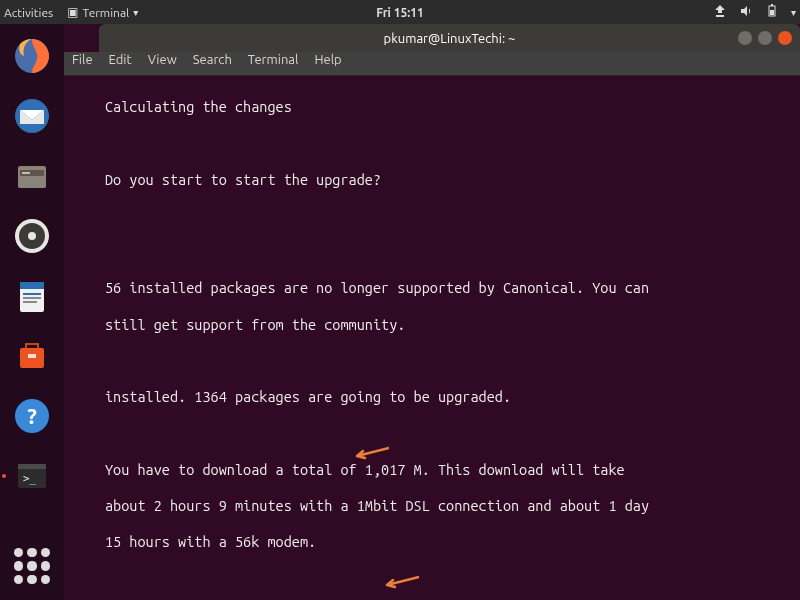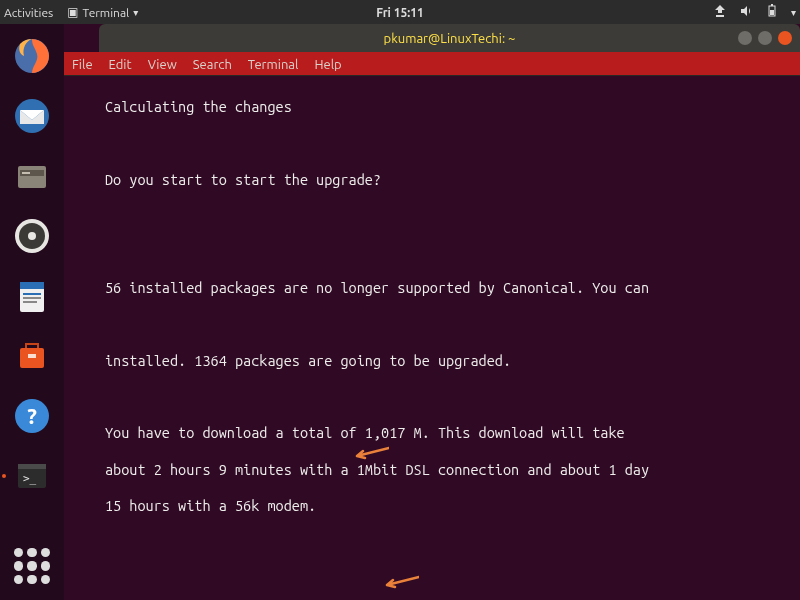--- a/index.html
+++ b/index.html
@@ -75,21 +75,21 @@
       height: 576px;
       display: flex;
       flex-direction: column;
     }
     .titlebar {
       height: 28px;
       background: #3c3b37;
       display: flex;
       align-items: center;
       justify-content: center;
-      color: #fde047;
+      color: #ffffff;
       font-size: 13px;
       position: relative;
       border-top-left-radius: 6px;
       border-top-right-radius: 6px;
       margin-left: 35px;
     }
     .win-controls {
       position: absolute;
       right: 8px;
       display: flex;
@@ -98,23 +98,22 @@
     .win-btn {
       width: 14px;
       height: 14px;
       border-radius: 50%;
     }
     .win-min { background: #6e6d68; }
     .win-max { background: #6e6d68; }
     .win-close { background: #e95420; }
     .menubar {
       height: 24px;
-      background: #b91c1c;
-      display: flex;
-      align-items: center;
+      background: #404040;
+      display: flex;
       padding: 0 8px;
       gap: 16px;
       color: #d8d3cc;
       font-size: 13px;
       border-bottom: 1px solid #2a2823;
     }
     .terminal {
       flex: 1;
       background: #300a24;
       padding: 4px 6px;
@@ -260,20 +259,21 @@
     <span>Terminal</span>
     <span>Help</span>
   </div>
   <div class="terminal">
 <div class="term-line">Calculating the changes</div>
 <div class="term-line"></div>
 <div class="term-line">Do you start to start the upgrade?</div>
 <div class="term-line"></div>
 <div class="term-line"></div>
 <div class="term-line">56 installed packages are no longer supported by Canonical. You can</div>
+<div class="term-line">still get support from the community.</div>
 <div class="term-line"></div>
 <div class="term-line">installed. 1364 packages are going to be upgraded.</div>
 <div class="term-line"></div>
 <div class="term-line">You have to download a total of 1,017 M. This download will take</div>
 <div class="term-line">about 2 hours 9 minutes with a 1Mbit DSL connection and about 1 day</div>
 <div class="term-line">15 hours with a 56k modem.</div>
 
 
 
 

